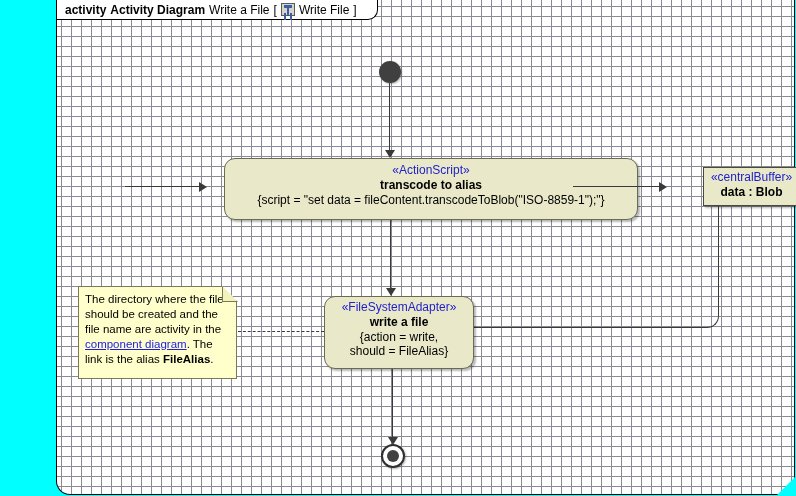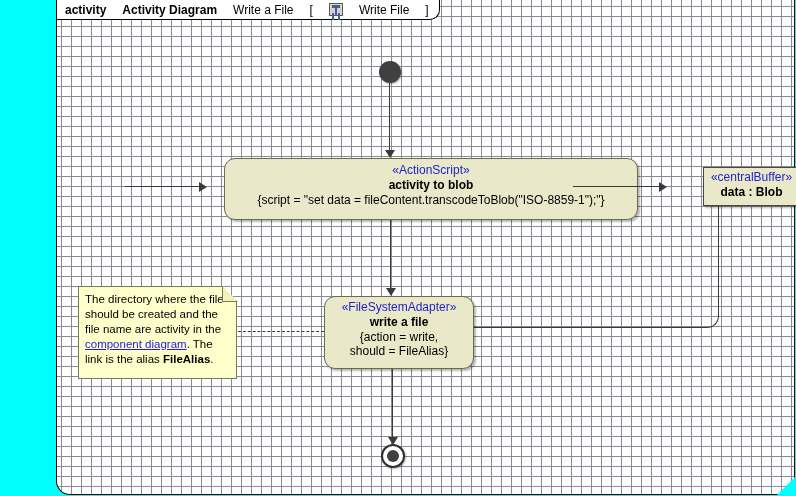--- a/index.html
+++ b/index.html
@@ -57,25 +57,25 @@
     background: #00ffff;
     clip-path: polygon(100% 0, 100% 100%, 0 100%);
   }
 
   
   #title-tab {
     position: absolute;
     left: 57px;
     top: 0px;
     height: 20px;
-    padding: 0 10px 0 8px;
+    padding: 0 20px 0 8px;
     box-sizing: border-box;
     display: flex;
     align-items: center;
-    gap: 16px;
+    gap: 4px;
     background: #ffffff;
     border: 1px solid #000000;
     border-top: none;
     border-left: none;
     border-bottom-right-radius: 10px;
     font-size: 12px;
     color: #000000;
     white-space: nowrap;
     z-index: 5;
   }
@@ -303,21 +303,21 @@
 
   <div class="edge-line edge-v" style="left:389px; top:83px; height:67px;"></div>
   <div class="arrow-down" style="left:385px; top:150px;"></div>
 
 
   <div class="edge-line edge-h" style="left:125px; top:186px; width:74px;"></div>
   <div class="arrow-right" style="left:199px; top:182px;"></div>
 
   <div class="action-node" id="node-transcode">
     <div class="stereotype">«ActionScript»</div>
-    <div class="node-title">activity to blob</div>
+    <div class="node-title">transcode to alias</div>
     <div class="node-body">{script = "set data = fileContent.transcodeToBlob("ISO-8859-1");"}</div>
   </div>
 
   <div class="edge-line edge-h" style="left:573px; top:186px; width:86px;"></div>
   <div class="arrow-right" style="left:659px; top:182px;"></div>
 
   <div id="node-buffer">
     <div class="stereotype">«centralBuffer»</div>
     <div class="node-title">data : Blob</div>
   </div>

